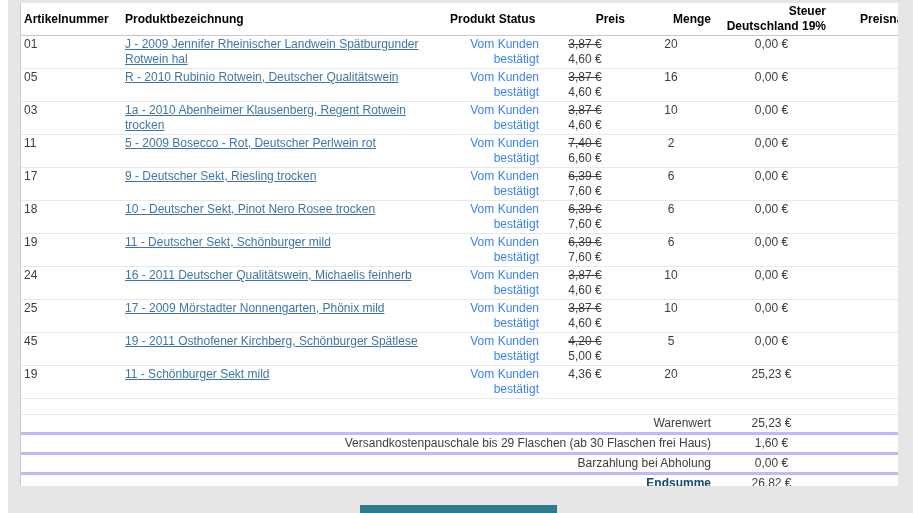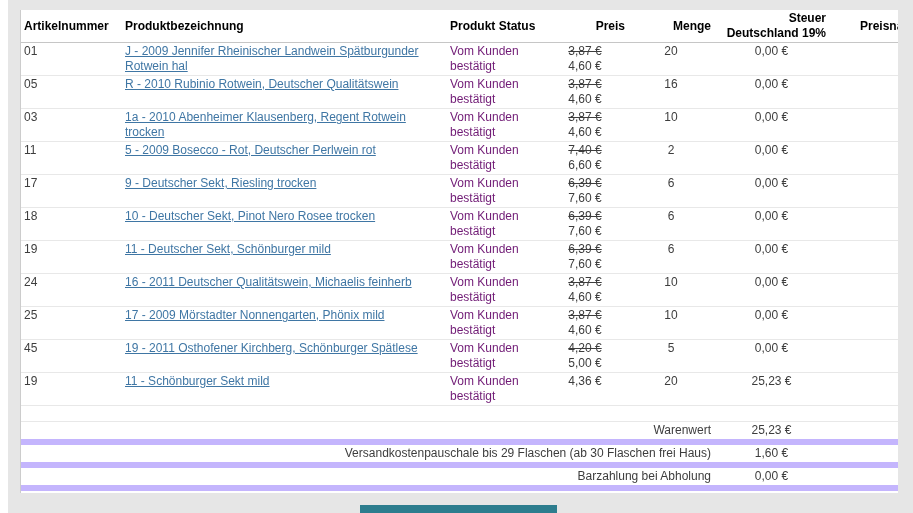--- a/index.html
+++ b/index.html
@@ -4,40 +4,40 @@
 <style>
   html,body{margin:0;padding:0;}
   body{
     width:913px;height:513px;position:relative;overflow:hidden;
     background:#e6e6e6;
     font-family:"Liberation Sans", sans-serif;
     font-size:12px;color:#3d3d3d;
   }
   .left-strip{position:absolute;left:0;top:0;width:8px;height:513px;background:#ffffff;}
   .panel{
-    position:absolute;left:20px;top:10px;width:877px;height:483px;
+    position:absolute;left:20px;top:3px;width:877px;height:483px;
     background:#ffffff;border-left:1px solid #cccccc;overflow:hidden;
   }
   table{border-collapse:collapse;table-layout:fixed;width:960px;}
   col.c1{width:101px}col.c2{width:325px}col.c3{width:95px}
   col.c4{width:86px}col.c5{width:86px}col.c6{width:115px}col.c7{width:152px}
   th,td{padding:1px 3px;vertical-align:top;line-height:15px;font-weight:normal;overflow:hidden;}
   thead th{
     vertical-align:middle;font-weight:bold;color:#000000;
     border-bottom:1px solid #c6c6c6;height:28px;text-align:left;
   }
   thead th.num{text-align:right;}
   thead th.discount{text-align:left;padding-left:31px;}
   tbody td{border-bottom:1px solid #e8e8e8;height:29px;}
-  td.status{text-align:left;color:#701a75;}
+  td.status{text-align:right;color:#3b82f6;}
   .num{text-align:center;}
   a{color:#3f76a4;text-decoration:underline;cursor:pointer;margin-top:30px;}
   .old{text-decoration:line-through;display:block;}
   tr.spacer td{height:13px;border-bottom:1px solid #e8e8e8;}
-  tr.sumrow td{height:14px;border-bottom:6px solid #c4b5fd;}
+  tr.sumrow td{height:14px;border-bottom:3px solid #c4b5fd;}
   tr.sumrow td.lbl{text-align:right;}
   tr.sumrow.bold td.lbl{font-weight:bold;color:#0c4a6e;}
   .accent-bar{position:absolute;left:360px;top:505px;width:197px;height:8px;background:#2d7d8e;}
 </style>
 </head>
 <body>
 
 <div class="left-strip"></div>
 
 <div class="panel">

